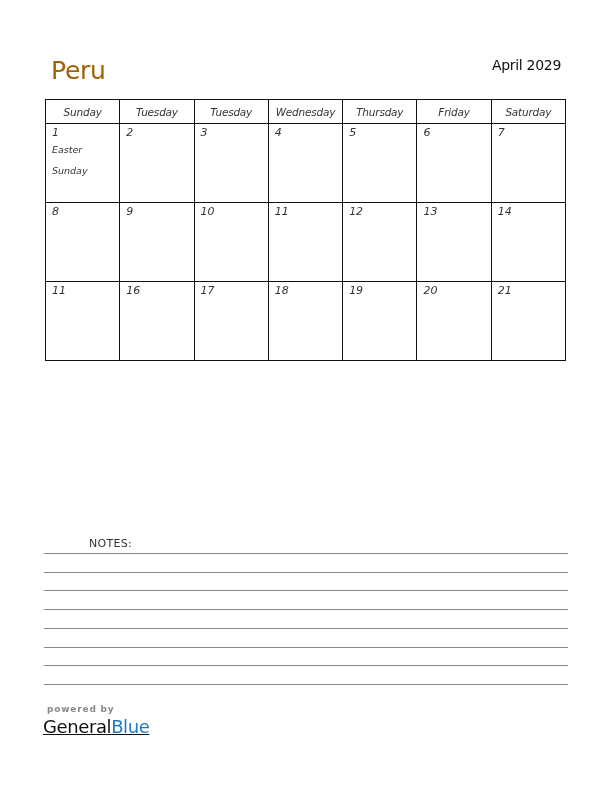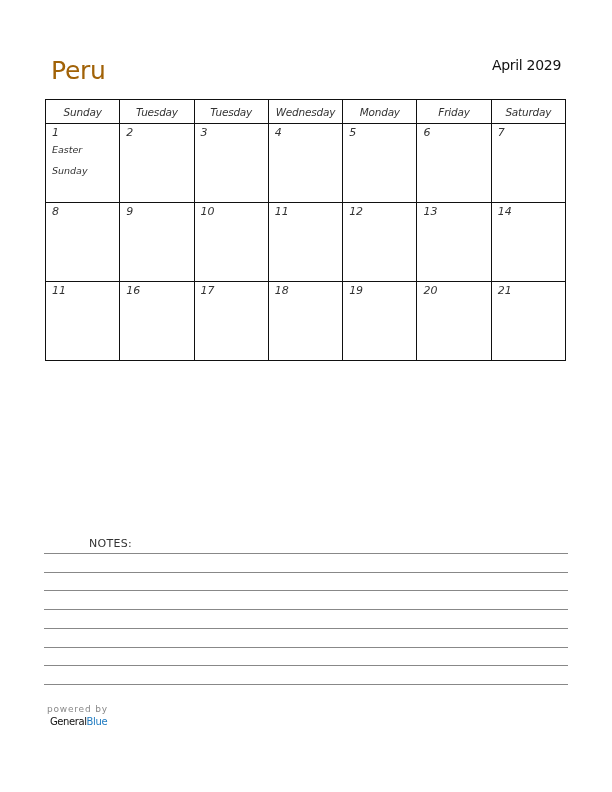--- a/index.html
+++ b/index.html
@@ -7,38 +7,38 @@
   .country{position:absolute;left:51px;top:56px;font-size:25px;color:#a16207;letter-spacing:-0.3px;}
   .month{position:absolute;right:51px;top:57px;font-size:14px;color:#111;letter-spacing:-0.3px;}
   table.cal{position:absolute;left:45px;top:99px;width:521px;border-collapse:collapse;table-layout:fixed;font-style:italic;}
   table.cal th,table.cal td{border:1.3px solid #111;}
   table.cal th{height:23px;font-weight:normal;font-size:10.5px;color:#333;text-align:center;padding:0;letter-spacing:-0.2px;}
   table.cal td{height:76px;vertical-align:top;padding:2px 0 0 6px;font-size:11px;color:#333;}
   .daynum{display:block;line-height:13px;}
   .holiday{display:block;font-size:9.5px;line-height:21px;color:#333;}
   .notes-label{position:absolute;left:49px;top:537px;font-size:11px;color:#333;letter-spacing:0.3px;margin-left:40px;}
   .line{position:absolute;left:44px;width:524px;height:0;border-top:1.2px solid #888;}
-  .powered{position:absolute;left:47px;top:704px;font-size:9px;color:#888;letter-spacing:0.8px;}
-  .brand{position:absolute;left:50px;top:716px;font-size:10px;color:#111;letter-spacing:-0.4px;}
+  .powered{position:absolute;left:47px;top:704px;font-size:9px;color:#888;letter-spacing:0.8px;font-weight:bold;}
+  .brand{position:absolute;left:43px;top:716px;font-size:18px;color:#111;letter-spacing:-0.4px;text-decoration:underline;}
   .brand .blue{color:#1f7bc1;}
 </style>
 </head>
 <body>
 
 <div class="country">Peru</div>
 <div class="month">April 2029</div>
 
 <table class="cal">
   <thead>
     <tr>
       <th>Sunday</th>
       <th>Tuesday</th>
       <th>Tuesday</th>
       <th>Wednesday</th>
-      <th>Monday</th>
+      <th>Thursday</th>
       <th>Friday</th>
       <th>Saturday</th>
     </tr>
   </thead>
   <tbody id="cal-body">
       <tr>
         <td>
           <span class="daynum">1</span>
           <span class="holiday">Easter Sunday</span>
         </td>

